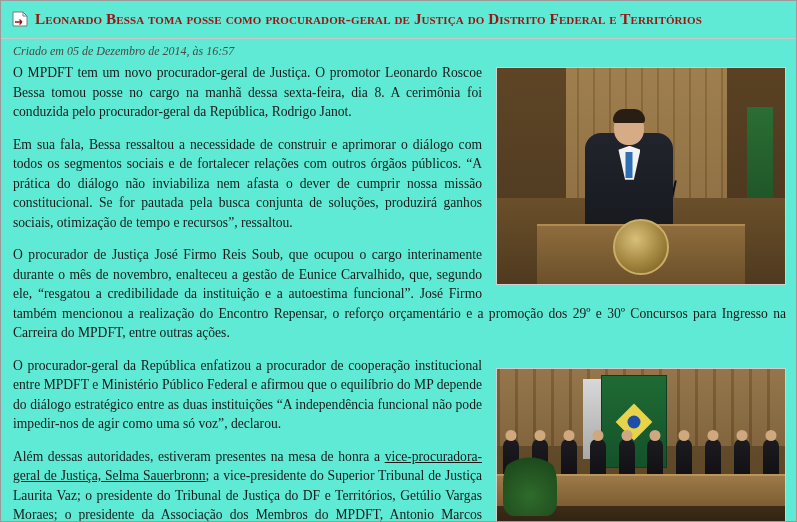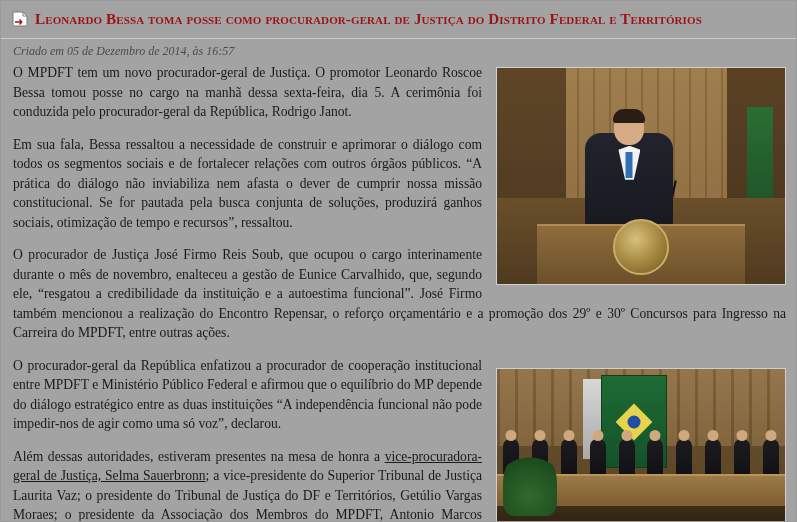--- a/index.html
+++ b/index.html
@@ -7,21 +7,21 @@
     padding: 0;
     background: #ffffff;
   }
   body {
     font-family: "Liberation Serif", serif;
   }
   .page {
     position: relative;
     width: 797px;
     height: 522px;
-    background: #a3a3a3;
+    background: #5eead4;
     border: 1px solid #9a9a9a;
     box-sizing: border-box;
     overflow: hidden;
   }
   .header {
     display: flex;
     align-items: flex-start;
     padding: 8px 10px 4px 10px;
     border-bottom: 1px solid #c9c9c9;
     box-sizing: border-box;
@@ -294,21 +294,21 @@
         <div class="p1-body"></div>
         <div class="p1-shirt"></div>
         <div class="p1-tie"></div>
         <div class="p1-head"></div>
         <div class="p1-hair"></div>
         <div class="p1-desk"></div>
         <div class="p1-emblem"></div>
       </div>
     </div>
 
-    <p class="body-text">O MPDFT tem um novo procurador-geral de Justiça. O promotor Leonardo Roscoe Bessa tomou posse no cargo na manhã dessa sexta-feira, dia 5. A cerimônia foi conduzida pelo procurador-geral da República, Rodrigo Janot.</p>
+    <p class="body-text">O MPDFT tem um novo procurador-geral de Justiça. O promotor Leonardo Roscoe Bessa tomou posse no cargo na manhã dessa sexta-feira, dia 8. A cerimônia foi conduzida pelo procurador-geral da República, Rodrigo Janot.</p>
     <p class="body-text">Em sua fala, Bessa ressaltou a necessidade de construir e aprimorar o diálogo com todos os segmentos sociais e de fortalecer relações com outros órgãos públicos. “A prática do diálogo não inviabiliza nem afasta o dever de cumprir nossa missão constitucional. Se for pautada pela busca conjunta de soluções, produzirá ganhos sociais, otimização de tempo e recursos”, ressaltou.</p>
     <p class="body-text">O procurador de Justiça José Firmo Reis Soub, que ocupou o cargo interinamente durante o mês de novembro, enalteceu a gestão de Eunice Carvalhido, que, segundo ele, “resgatou a credibilidade da instituição e a autoestima funcional”. José Firmo também mencionou a realização do Encontro Repensar, o reforço orçamentário e a promoção dos 29º e 30º Concursos para Ingresso na Carreira do MPDFT, entre outras ações.</p>
 
     <div class="figure fig2">
       <div class="photo2">
         <div class="p2-backwall"></div>
         <div class="p2-flag2"></div>
         <div class="p2-flagbox">
           <div class="p2-flagdiamond"></div>
           <div class="p2-flagglobe"></div>

